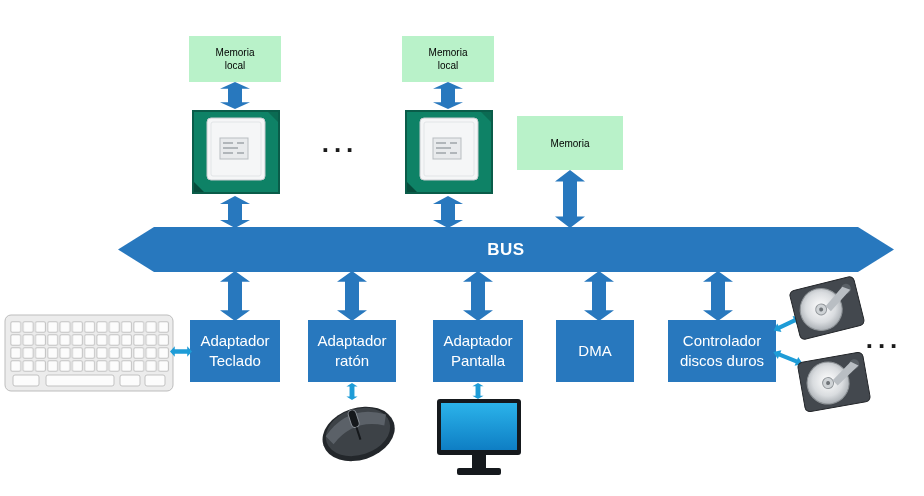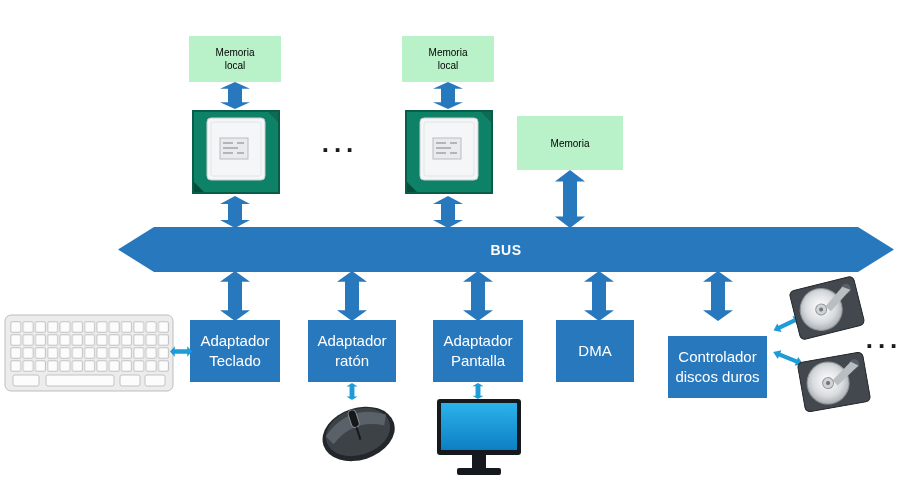--- a/index.html
+++ b/index.html
@@ -20,21 +20,21 @@
     text-align: center; font-size: 15px; line-height: 1.35; color: var(--text-light);
   }
   .gbox span, .bbox span { white-space: pre-line; }
   .varrow, .carrow, .icon { position: absolute; }
   .varrow svg, .carrow svg, .icon svg { display: block; width: 100%; height: 100%; }
   .bus { position: absolute; }
   .bus > svg { position: absolute; left: 0; top: 0; width: 100%; height: 100%; }
   .bus-label {
     position: absolute; left: 0; top: 0; right: 0; bottom: 0;
     display: flex; align-items: center; justify-content: center;
-    color: var(--text-light); font-weight: bold; font-size: 14px; letter-spacing: .5px;
+    color: var(--text-light); font-weight: bold; font-size: 17px; letter-spacing: .5px;
   }
   .dots {
     position: absolute; display: flex; align-items: center; justify-content: center;
     font-weight: bold; font-size: 26px; letter-spacing: 5px; color: #1a1a1a;
   }
 </style>
 </head>
 <body>
 
 <svg width="0" height="0" style="position:absolute" aria-hidden="true">
@@ -170,21 +170,21 @@
     <span>Adaptador
 ratón</span>
   </div>
   <div class="bbox" style="left:433px;top:320px;width:90px;height:62px">
     <span>Adaptador
 Pantalla</span>
   </div>
   <div class="bbox" style="left:556px;top:320px;width:78px;height:62px">
     <span>DMA</span>
   </div>
-  <div class="bbox" style="left:668px;top:336px;width:99px;height:62px">
+  <div class="bbox" style="left:668px;top:320px;width:108px;height:62px">
     <span>Controlador
 discos duros</span>
   </div>
 
   <div class="icon" style="left:4px;top:314px;width:170px;height:78px">
     <svg viewBox="0 0 170 78">
       <defs>
         <pattern id="keysPat" x="6" y="7" width="12.3" height="13" patternUnits="userSpaceOnUse">
           <rect x="0.8" y="0.8" width="10" height="10.5" rx="1.5" fill="#fcfcfc" stroke="#c2c2c2"></rect>
         </pattern>

